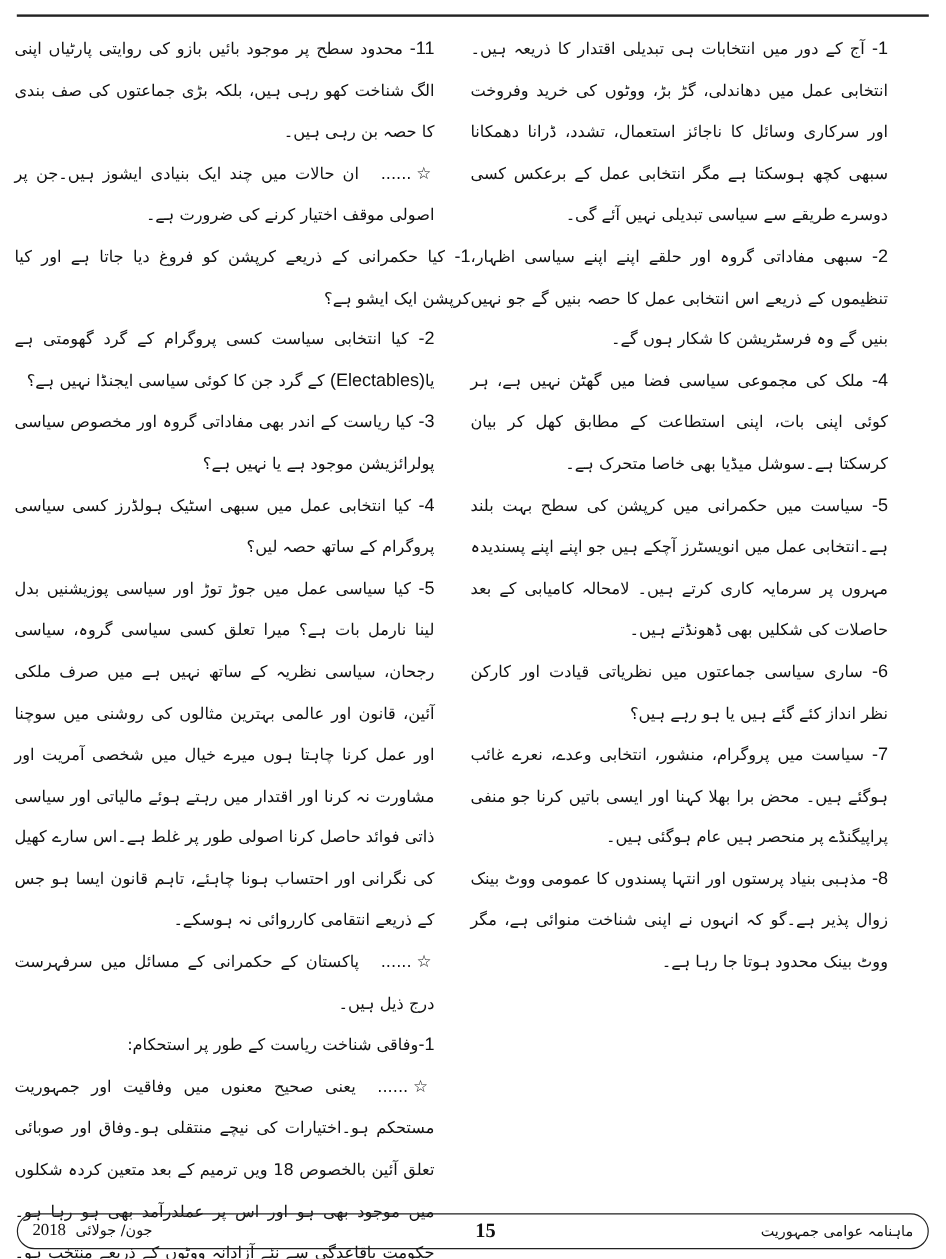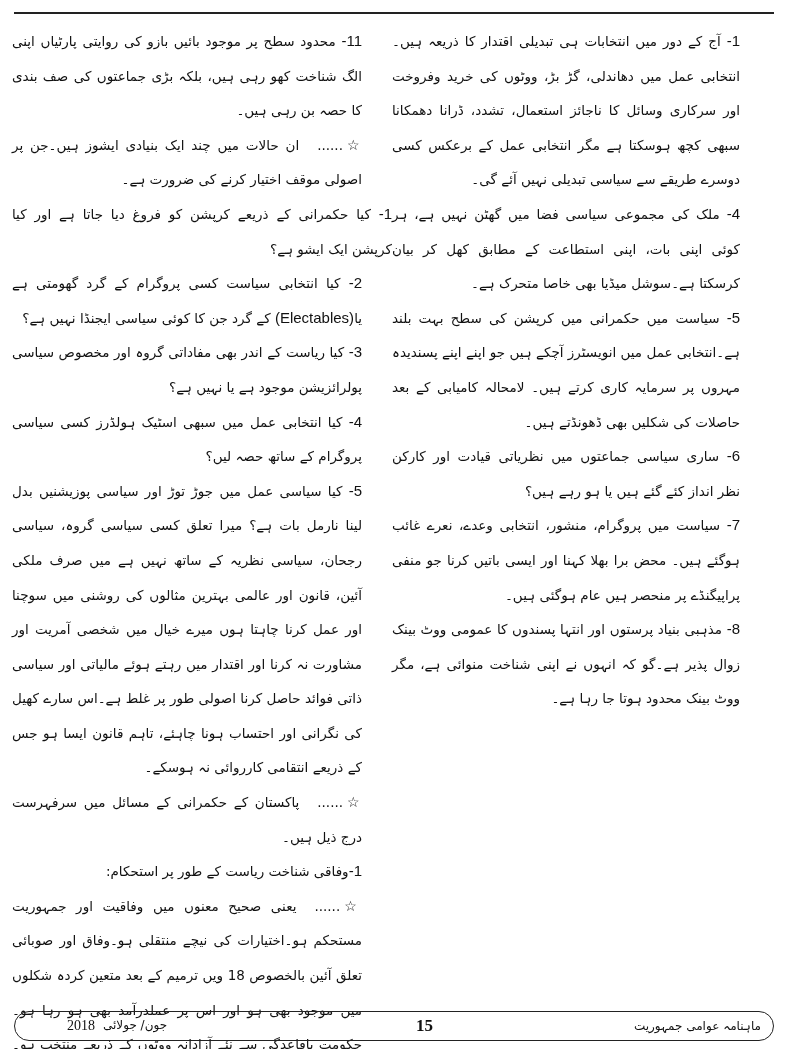--- a/index.html
+++ b/index.html
@@ -11,31 +11,32 @@
   .col.left { left: 12px; width: 380px; }
   .para { margin: 0; }
   .para .num { font-family: "Liberation Sans", sans-serif; font-size: 15px; }
   .indent { padding-right: 30px; }
   .star { font-family: "DejaVu Sans", sans-serif; font-size: 14px; margin-left: 4px; }
   .dots { margin-left: 18px; letter-spacing: 1px; }
   .latin { font-family: "Liberation Sans", sans-serif; font-size: 15px; direction: ltr; unicode-bidi: embed; }
   .footer { position: absolute; left: 14px; right: 14px; top: 1011px; height: 30px;
             border: 1.5px solid #222; border-radius: 16px; display: flex; align-items: center;
             justify-content: space-between; padding: 0 12px; box-sizing: border-box; }
-  .footer .date { font-family: "Liberation Serif", serif; font-size: 14px; display: flex; gap: 8px; direction: ltr; margin-left: 40px; }
+  .footer .date { font-family: "Liberation Serif", serif; font-size: 14px; display: flex; gap: 8px; direction: ltr; }
   .footer .page { font-family: "Liberation Serif", serif; font-weight: bold; font-size: 17px; margin-left: 48px; }
   .footer .mag { font-family: "DejaVu Sans", sans-serif; font-size: 12px; direction: rtl; text-align: right; }
 </style>
 </head>
 <body>
 
 <div class="top-rule"></div>
 
 <div class="col right">
   <p class="para indent"><span class="num">1-</span> <span>آج کے دور میں انتخابات ہی تبدیلی اقتدار کا ذریعہ ہیں۔انتخابی عمل میں دھاندلی، گڑ بڑ، ووٹوں کی خرید وفروخت اور سرکاری وسائل کا ناجائز استعمال، تشدد، ڈرانا دھمکانا سبھی کچھ ہوسکتا ہے مگر انتخابی عمل کے برعکس کسی دوسرے طریقے سے سیاسی تبدیلی نہیں آئے گی۔</span></p>
+  <p class="para indent"><span class="num">2-</span> <span>سبھی مفاداتی گروہ اور حلقے اپنے اپنے سیاسی اظہار، تنظیموں کے ذریعے اس انتخابی عمل کا حصہ بنیں گے جو نہیں بنیں گے وہ فرسٹریشن کا شکار ہوں گے۔</span></p>
   <p class="para indent"><span class="num">4-</span> <span>ملک کی مجموعی سیاسی فضا میں گھٹن نہیں ہے، ہر کوئی اپنی بات، اپنی استطاعت کے مطابق کھل کر بیان کرسکتا ہے۔سوشل میڈیا بھی خاصا متحرک ہے۔</span></p>
   <p class="para indent"><span class="num">5-</span> <span>سیاست میں حکمرانی میں کرپشن کی سطح بہت بلند ہے۔انتخابی عمل میں انویسٹرز آچکے ہیں جو اپنے اپنے پسندیدہ مہروں پر سرمایہ کاری کرتے ہیں۔ لامحالہ کامیابی کے بعد حاصلات کی شکلیں بھی ڈھونڈتے ہیں۔</span></p>
   <p class="para indent"><span class="num">6-</span> <span>ساری سیاسی جماعتوں میں نظریاتی قیادت اور کارکن نظر انداز کئے گئے ہیں یا ہو رہے ہیں؟</span></p>
   <p class="para indent"><span class="num">7-</span> <span>سیاست میں پروگرام، منشور، انتخابی وعدے، نعرے غائب ہوگئے ہیں۔ محض برا بھلا کہنا اور ایسی باتیں کرنا جو منفی پراپیگنڈے پر منحصر ہیں عام ہوگئی ہیں۔</span></p>
   <p class="para indent"><span class="num">8-</span> <span>مذہبی بنیاد پرستوں اور انتہا پسندوں کا عمومی ووٹ بینک زوال پذیر ہے۔گو کہ انہوں نے اپنی شناخت منوائی ہے، مگر ووٹ بینک محدود ہوتا جا رہا ہے۔</span></p>
 
 </div>
 
 <div class="col left">
   <p class="para indent"><span class="num">11-</span> <span>محدود سطح پر موجود بائیں بازو کی روایتی پارٹیاں اپنی الگ شناخت کھو رہی ہیں، بلکہ بڑی جماعتوں کی صف بندی کا حصہ بن رہی ہیں۔</span></p>

